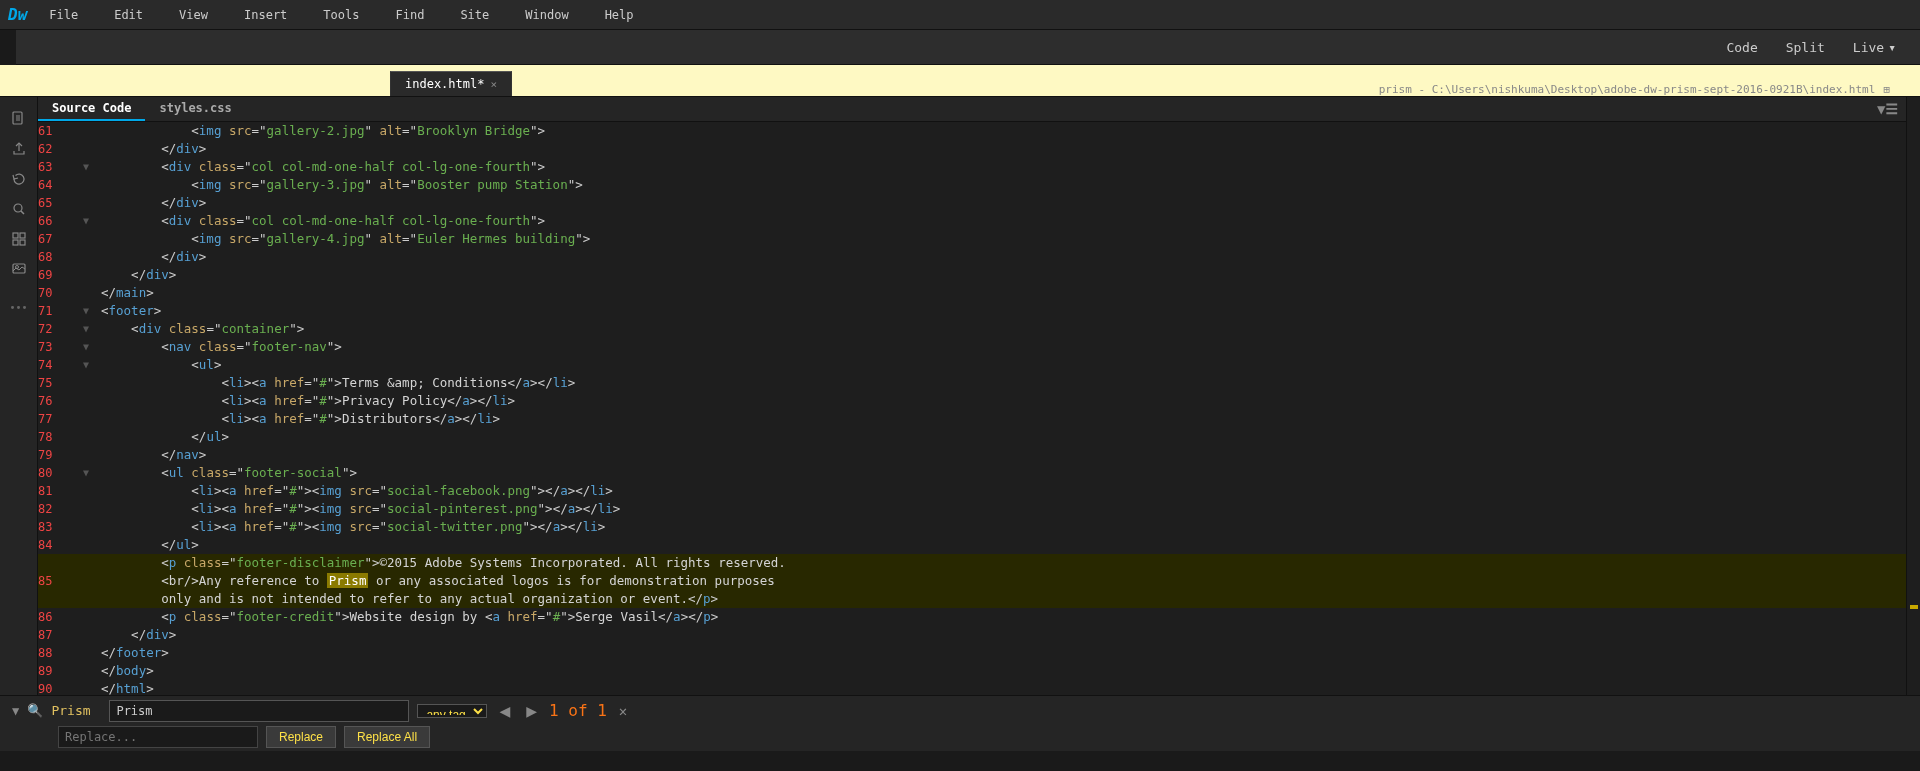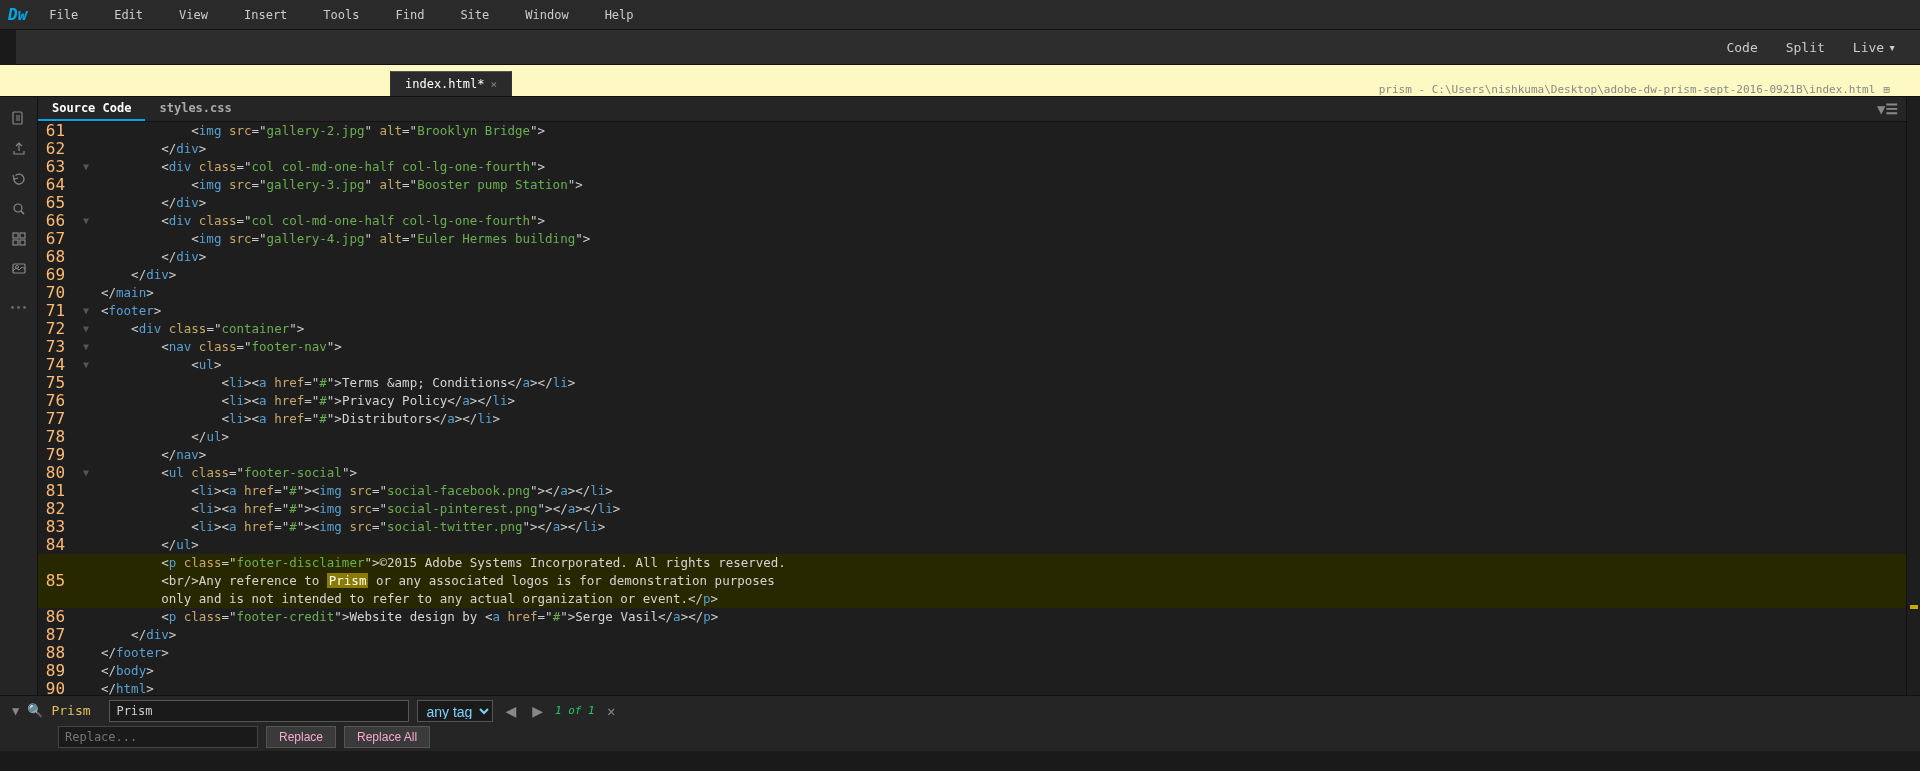--- a/index.html
+++ b/index.html
@@ -161,24 +161,24 @@
       width: 100%;
       border-collapse: collapse;
     }
     .code-table tr {
       height: 18px;
       line-height: 18px;
     }
     .line-num {
       width: 45px;
       min-width: 45px;
-      text-align: center;
+      text-align: left;
       padding-right: 10px;
-      color: #fdba74;
-      font-size: 16px;
+      color: #ef4444;
+      font-size: 12px;
       user-select: none;
       vertical-align: middle;
     }
     .fold-arrow {
       width: 14px;
       color: #555;
       font-size: 10px;
       vertical-align: middle;
     }
     .code-line {
@@ -218,49 +218,48 @@
       color: #84cc16;
       font-size: 12px;
       padding: 3px 6px;
       width: 200px;
       height: 22px;
       font-family: Consolas, monospace;
     }
     .find-select {
       background: #1a1a1a;
       border: 1px solid #555;
-      color: #7dd3fc;
-      font-size: 14px;
+      color: #fde047;
+      font-size: 12px;
       padding: 2px 4px;
-      height: 22px;
+      height: 14px;
     }
     .nav-btn {
       background: none;
       border: none;
       color: #888;
       cursor: pointer;
       font-size: 14px;
       padding: 2px 4px;
     }
     .count-label {
-      color: #22c55e;
-      font-size: 11px;
+      color: #f97316;
+      font-size: 16px;
       min-width: 40px;
-      font-style: italic;
     }
     .close-btn {
       color: #888;
       cursor: pointer;
       font-size: 14px;
       margin-left: 4px;
     }
     .action-btn {
       background: #3a3a3a;
       border: 1px solid #555;
-      color: #f9a8d4;
+      color: #fde047;
       font-size: 12px;
       padding: 3px 12px;
       cursor: pointer;
       height: 22px;
     }
 
     .find-row {
       display: flex;
       align-items: center;
       gap: 8px;

